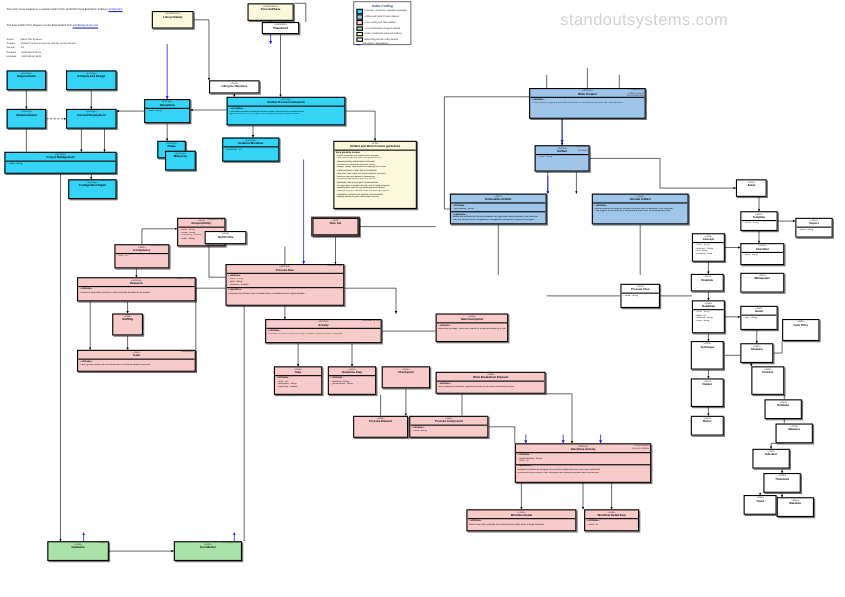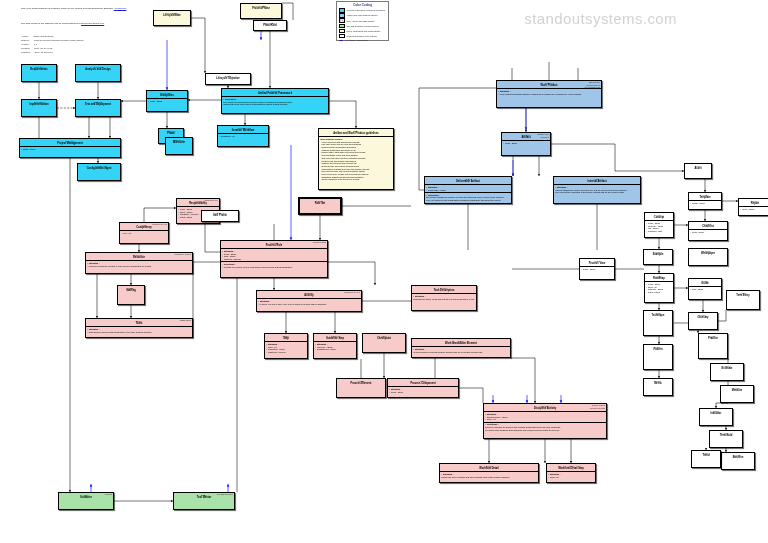--- a/index.html
+++ b/index.html
@@ -1,18 +1,18 @@
 <!DOCTYPE html>
 <html><head>
 <meta charset="utf-8">
 <style>
   html,body{margin:0;padding:0;background:#ffffff;}
   body{width:768px;height:543px;position:relative;overflow:hidden;
        font-family:"Liberation Sans","DejaVu Sans",sans-serif;color:#000;}
-  #canvas{position:absolute;left:15px;top:0;width:672px;height:543px;border-radius:14px;}
+  #canvas{position:absolute;left:0;top:0;width:672px;height:543px;border-radius:14px;}
   svg.lines{position:absolute;left:0;top:0;width:768px;height:543px;pointer-events:none;}
 
   
   .hdr{position:absolute;font-size:2.4px;line-height:1.55;color:#222;white-space:nowrap;}
   .hdr a{color:#2222cc;text-decoration:underline;}
   .hdr-meta{position:absolute;font-size:2.3px;line-height:1.75;color:#333;white-space:pre;}
 
   
   .watermark{position:absolute;right:10px;top:10px;font-size:15px;color:#d2d2d2;
              letter-spacing:.4px;font-family:"Liberation Sans",sans-serif;}

